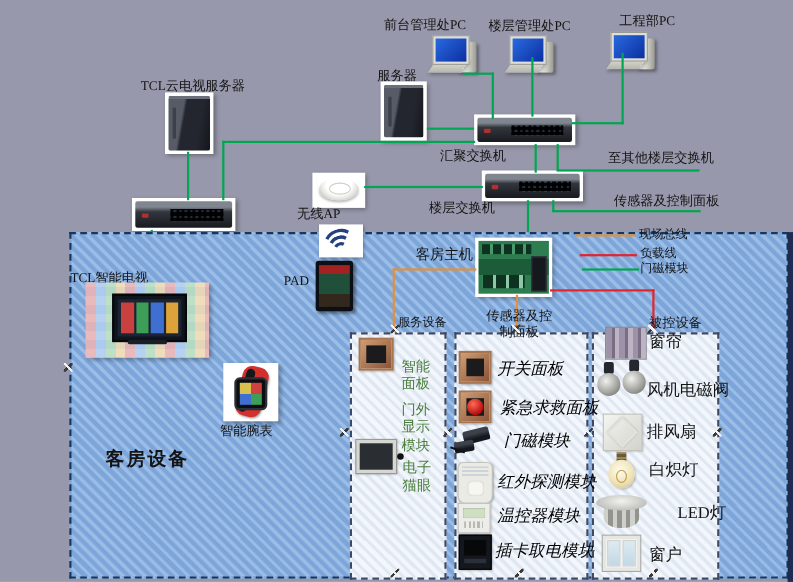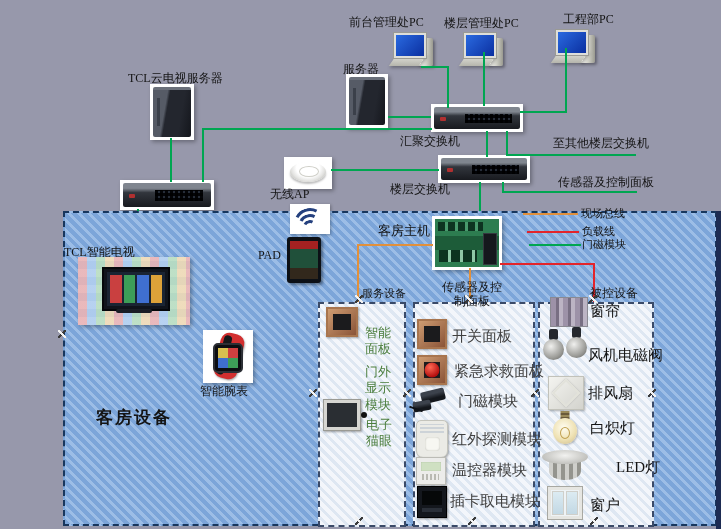--- a/index.html
+++ b/index.html
@@ -164,21 +164,21 @@
 
   .window{background:#eef3f6;border:3px solid #e6e6e2;outline:1px solid #a8a8a2;box-sizing:border-box;display:flex;gap:2px;padding:1px;}
   .window b{flex:1;background:linear-gradient(180deg,#dcebf2,#c2d8e4);border:1px solid #cfcfca;}
 
   
   .handle{position:absolute;width:8px;height:8px;
     background:linear-gradient(45deg,transparent 40%,#f2f2f2 40% 60%,transparent 60%),
                linear-gradient(135deg,transparent 40%,#3a3a3a 40% 60%,transparent 60%);}
 
   .green-txt{color:#4a7d3c;}
-  .orange-txt{color:#404040;}
+  .orange-txt{color:#000000;font-style:italic;}
   .wrap2{white-space:normal;width:30px;line-height:1.25;font-size:13px;margin-top:16px;}
   .item-lbl{font-size:15px;}
 </style>
 </head>
 <body>
 
 <div id="stage">
 
   <div class="lbl" style="left:349px;top:16px;">前台管理处PC</div>
   <div class="lbl" style="left:444px;top:17px;">楼层管理处PC</div>

